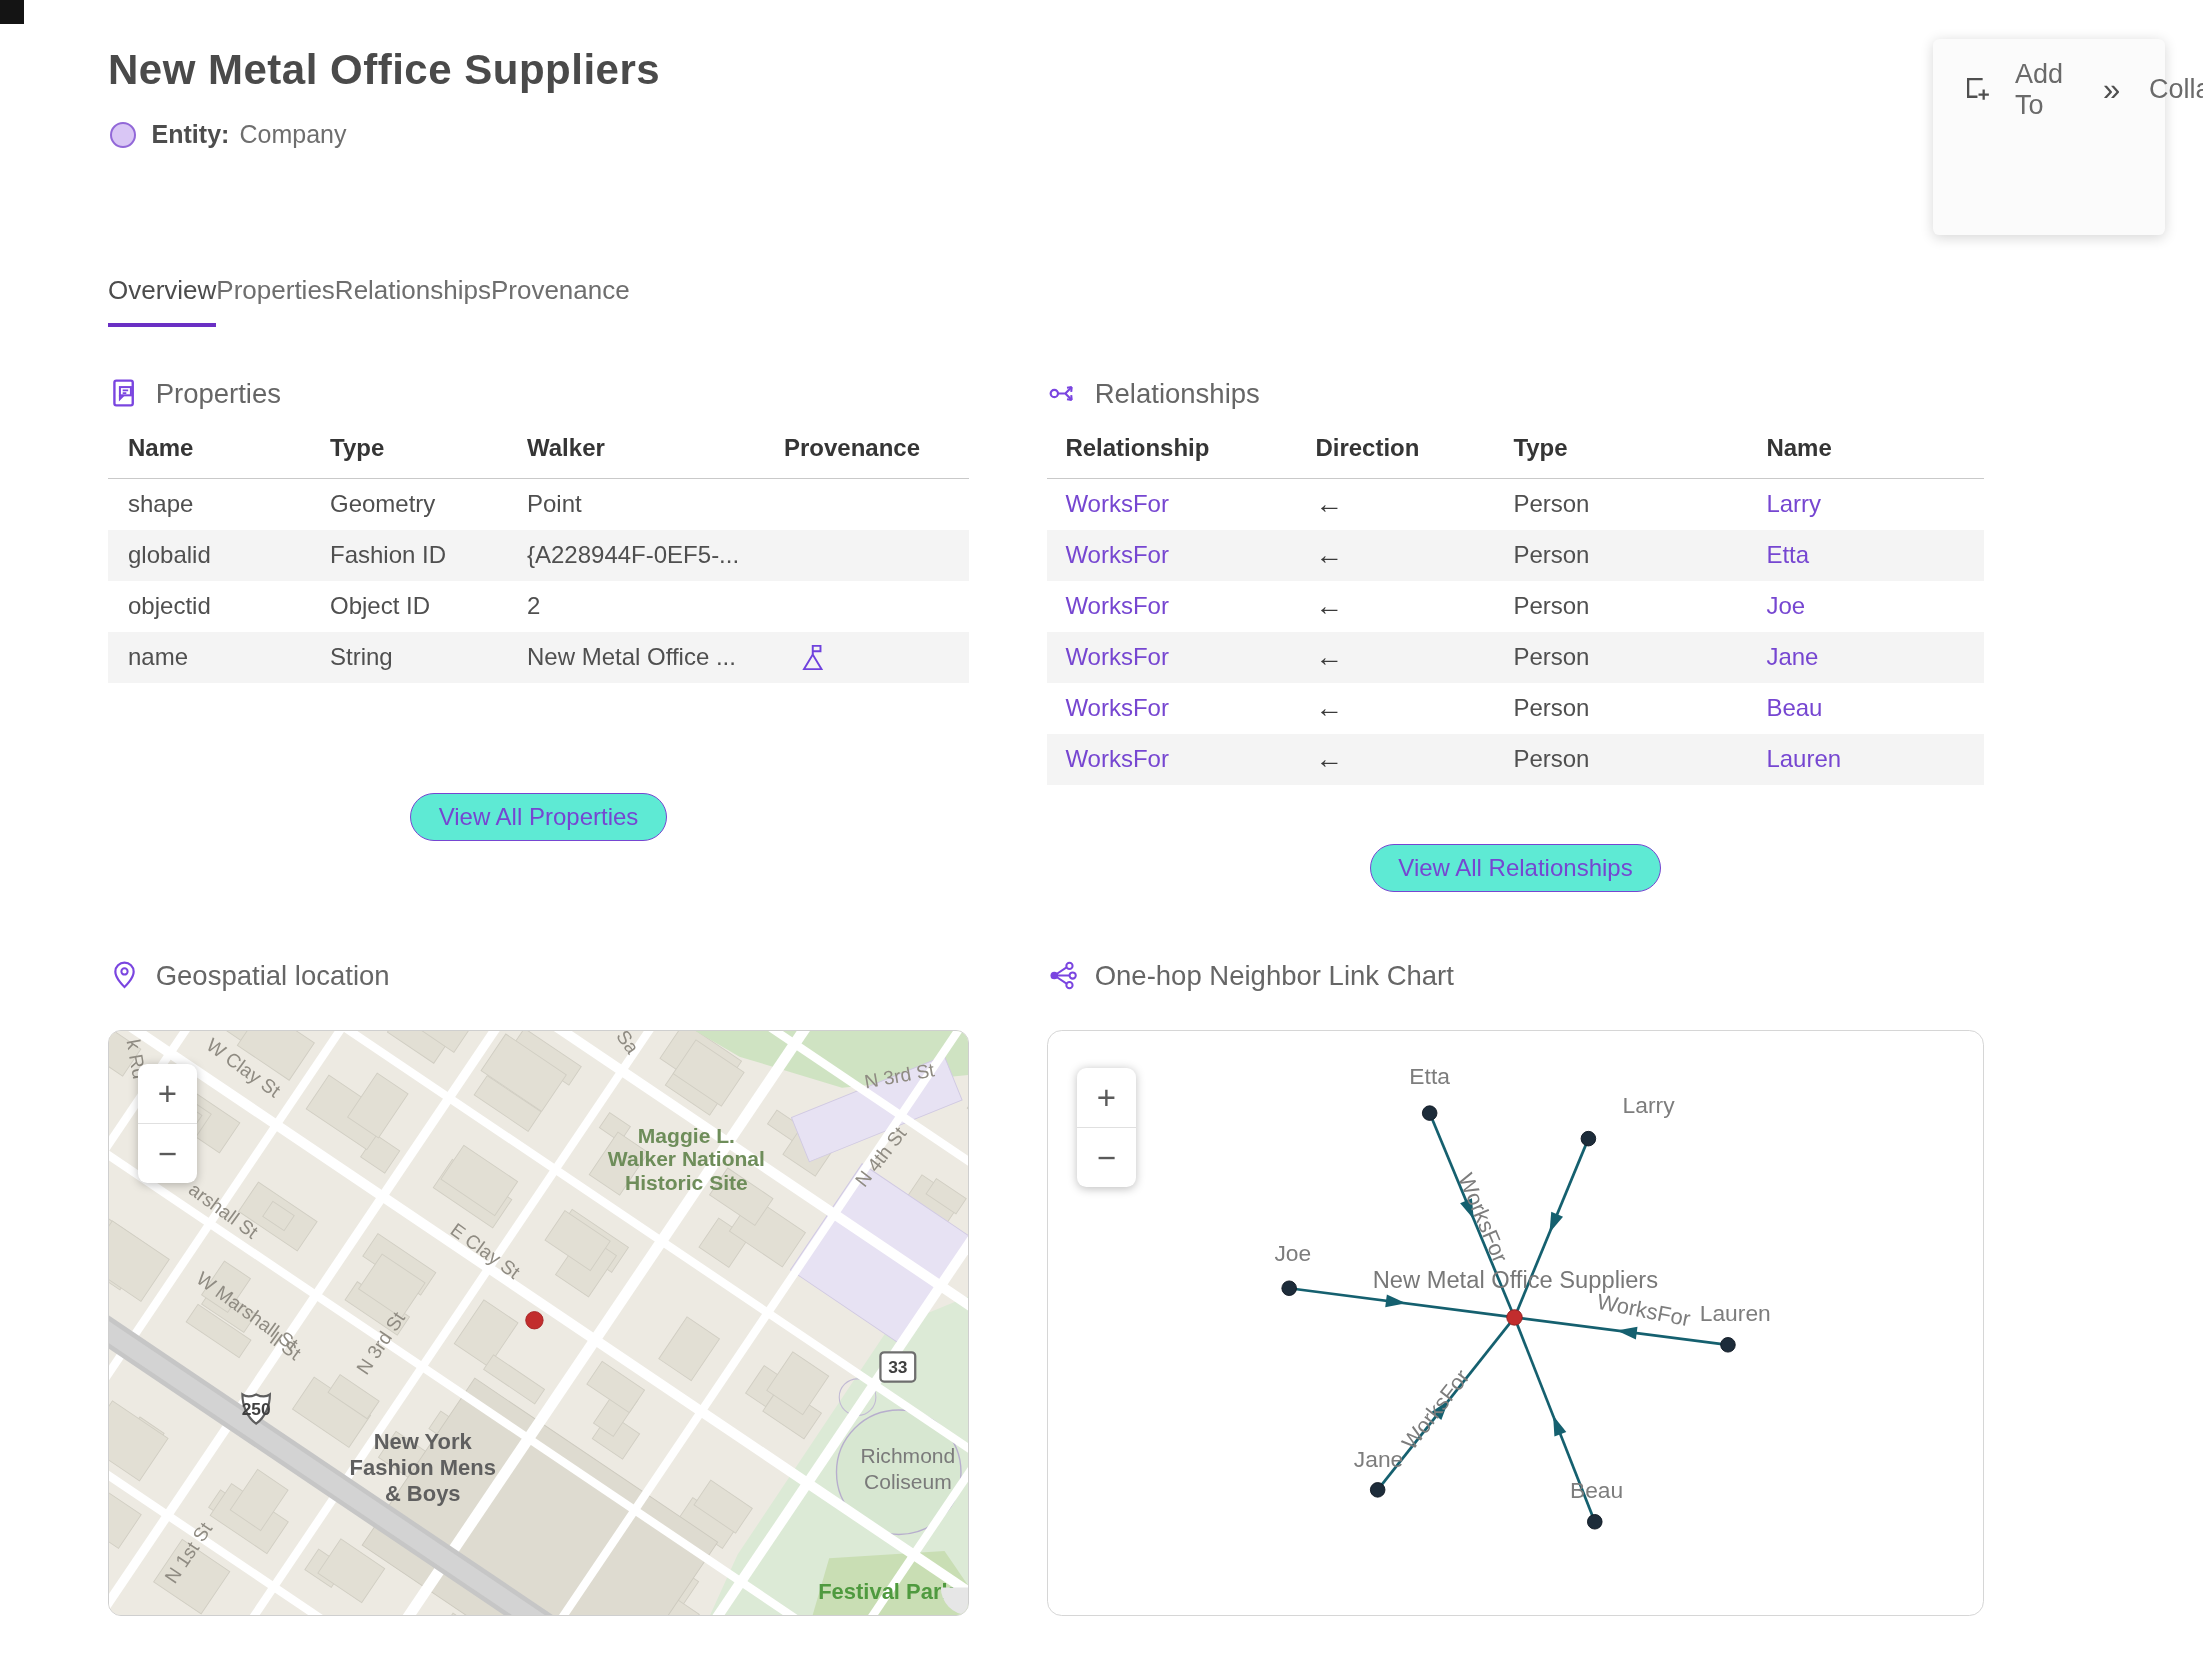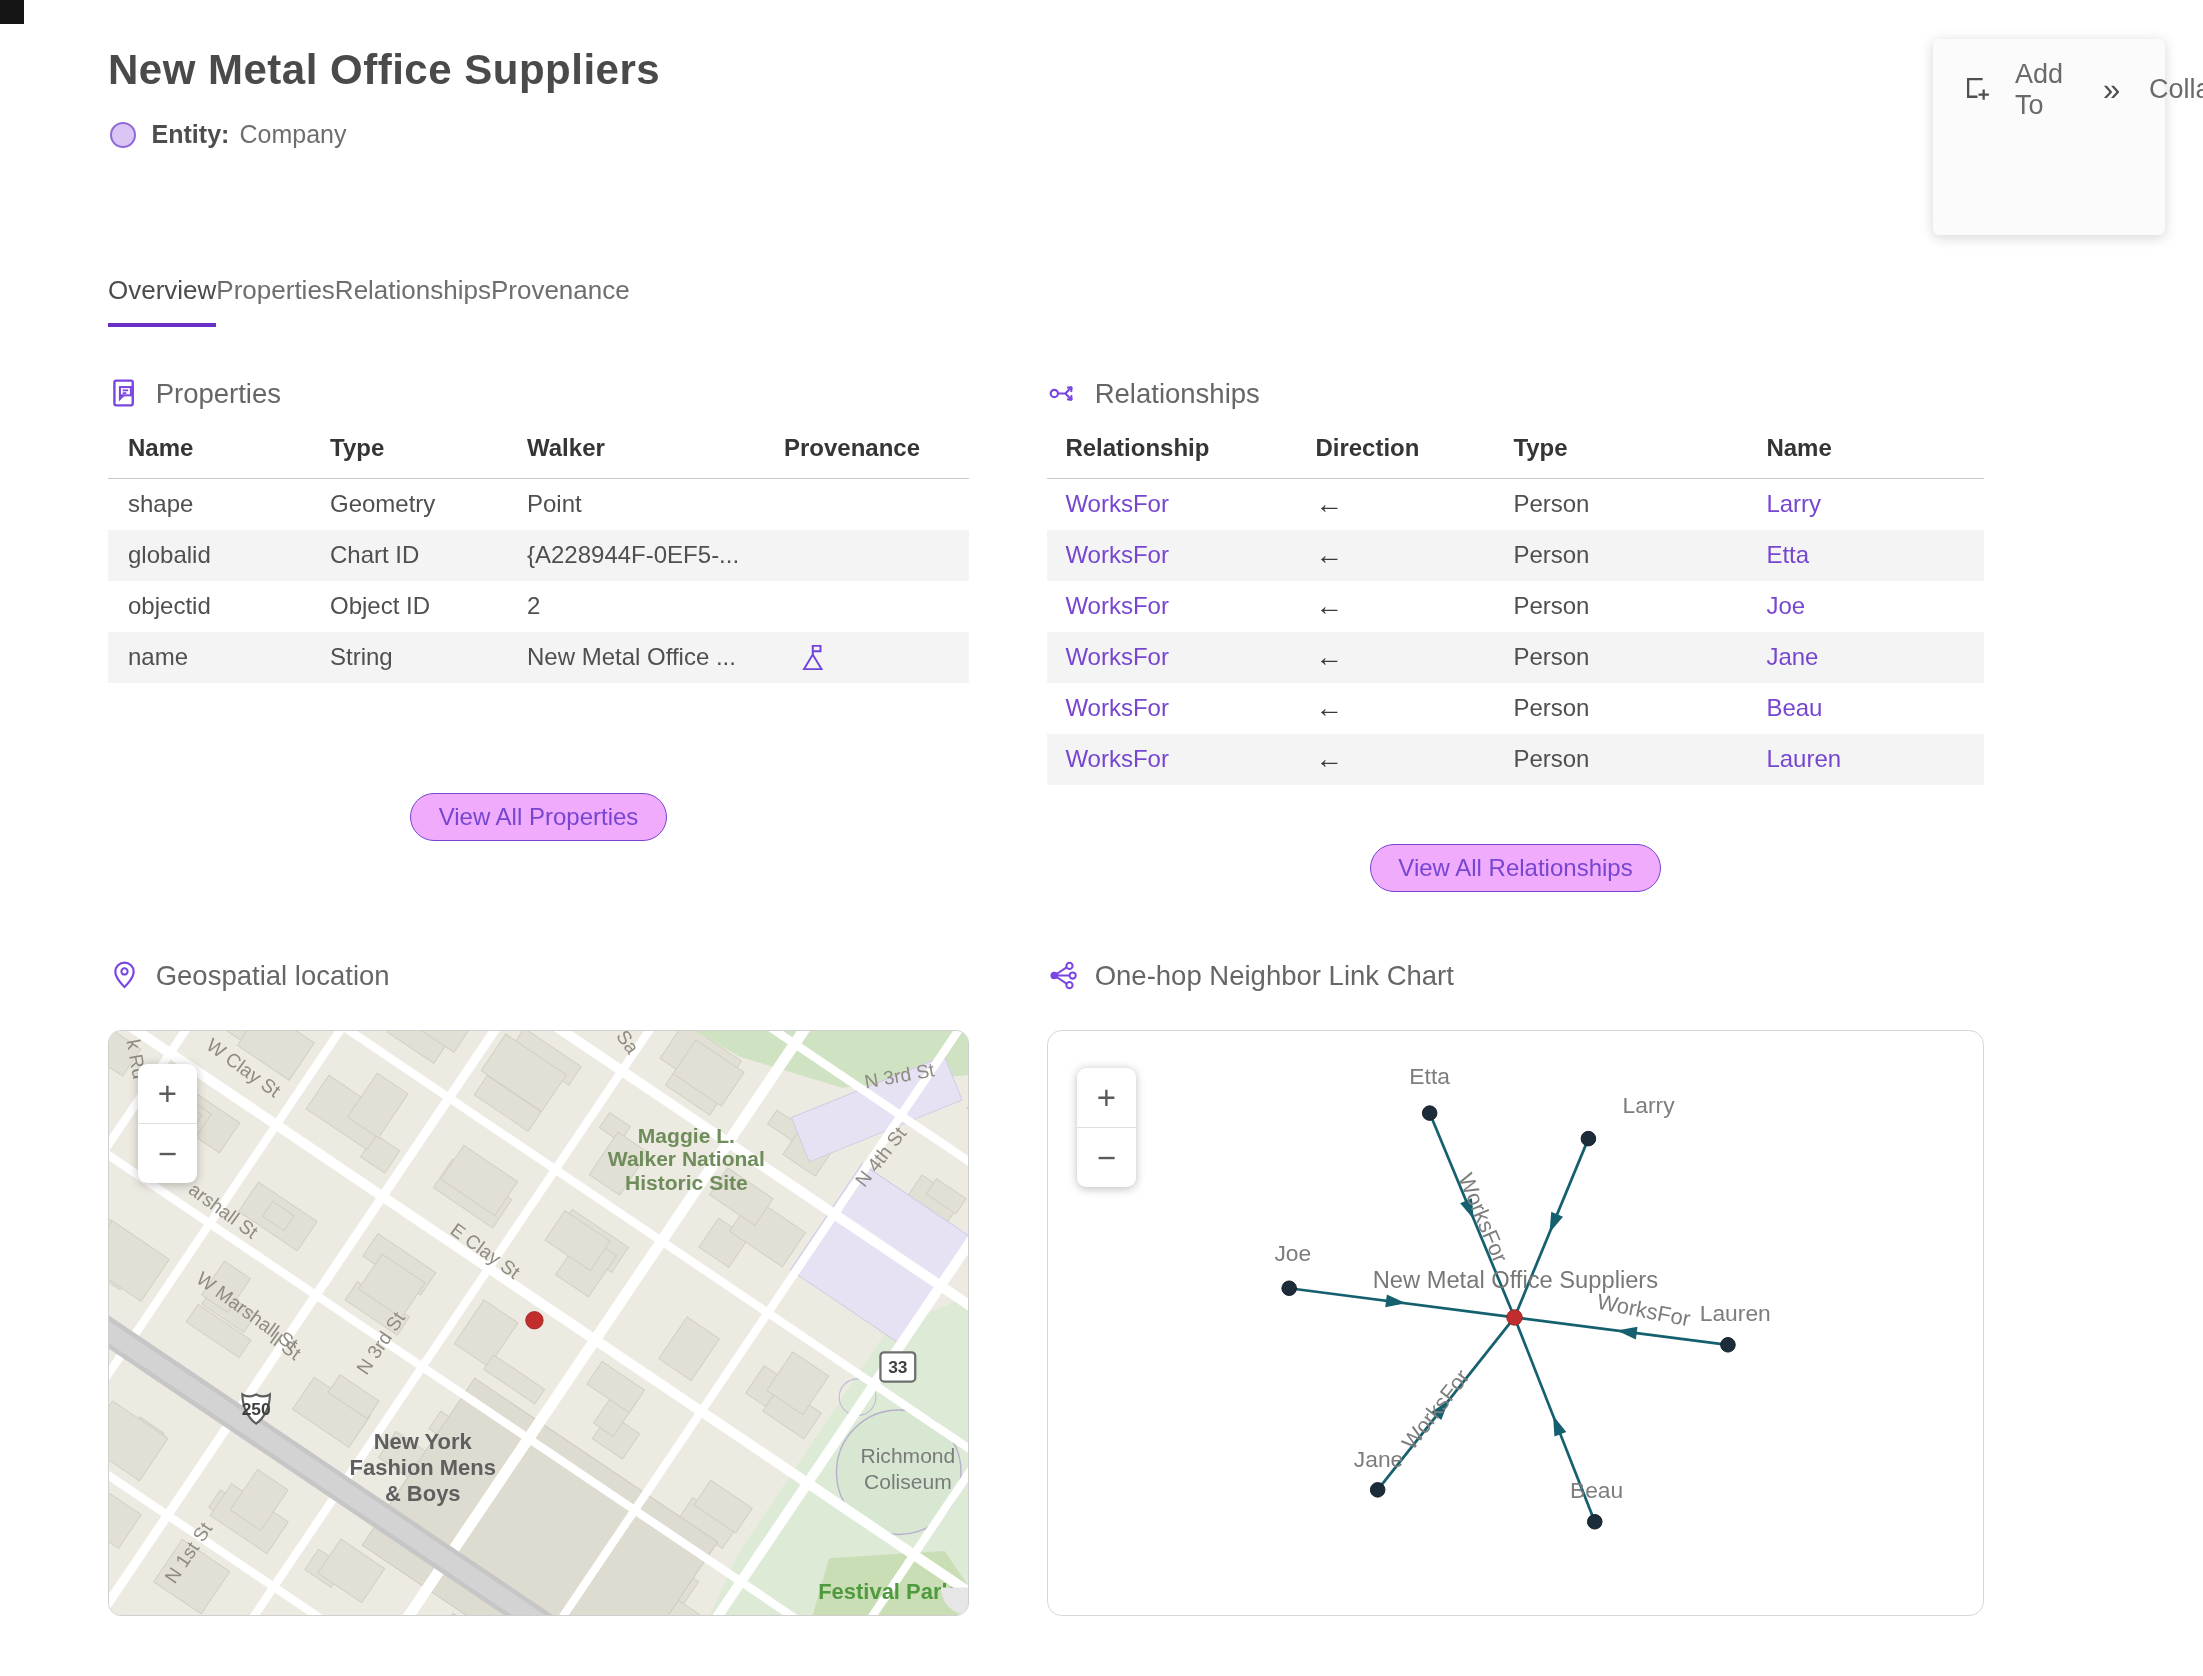--- a/index.html
+++ b/index.html
@@ -40,21 +40,21 @@
   .rels  .thead,.rels  .trow{grid-template-columns:250px 198px 253px 1fr;}
   .props .thead>div,.props .trow>div{padding-left:20px;}
   .rels  .thead>div,.rels  .trow>div{padding-left:18.4px;}
   .trow{display:grid;height:51px;align-items:center;font-size:24px;color:#4f4f4f;}
   .trow:nth-child(even){background:#f4f4f4;}
   .lnk{color:#7646d1;cursor:pointer;text-decoration:none;}
   .dir{font-size:27.5px;color:#3a3a3a;}
   .prov-cell{display:flex;align-items:center;}
   .prov-cell svg{margin-left:14.7px;cursor:pointer;}
 
-  .view-all{display:block;margin:0 auto;height:48px;border:1.8px solid #7646d1;color:#7646d1;background:#f0abfc;
+  .view-all{display:block;margin:0 auto;height:48px;border:1.8px solid #7646d1;color:#7646d1;background:#5eead4;
       border-radius:26px;font-size:24px;padding:0 27.5px;font-family:"Liberation Sans",sans-serif;cursor:pointer;}
   .col-left  .view-all{margin-top:110px;}
   .col-right .view-all{margin-top:59px;}
 
   
   .geo-head{position:absolute;left:108px;top:957px;}
   .chart-head{position:absolute;left:1047px;top:957px;}
 
   
   .map-panel{position:absolute;left:108px;top:1030px;width:861px;height:586px;border-radius:13px;
@@ -125,21 +125,21 @@
     </div>
     <div id="prop-rows">
         <div class="trow">
           <div>shape</div>
     <div>Geometry</div>
     <div>Point</div>
     <div class="prov-cell"></div>
         </div>
         <div class="trow">
           <div>globalid</div>
-    <div>Chart ID</div>
+    <div>Fashion ID</div>
     <div>{A228944F-0EF5-...</div>
     <div class="prov-cell"></div>
         </div>
         <div class="trow">
           <div>objectid</div>
     <div>Object ID</div>
     <div>2</div>
     <div class="prov-cell"></div>
         </div>
         <div class="trow">

